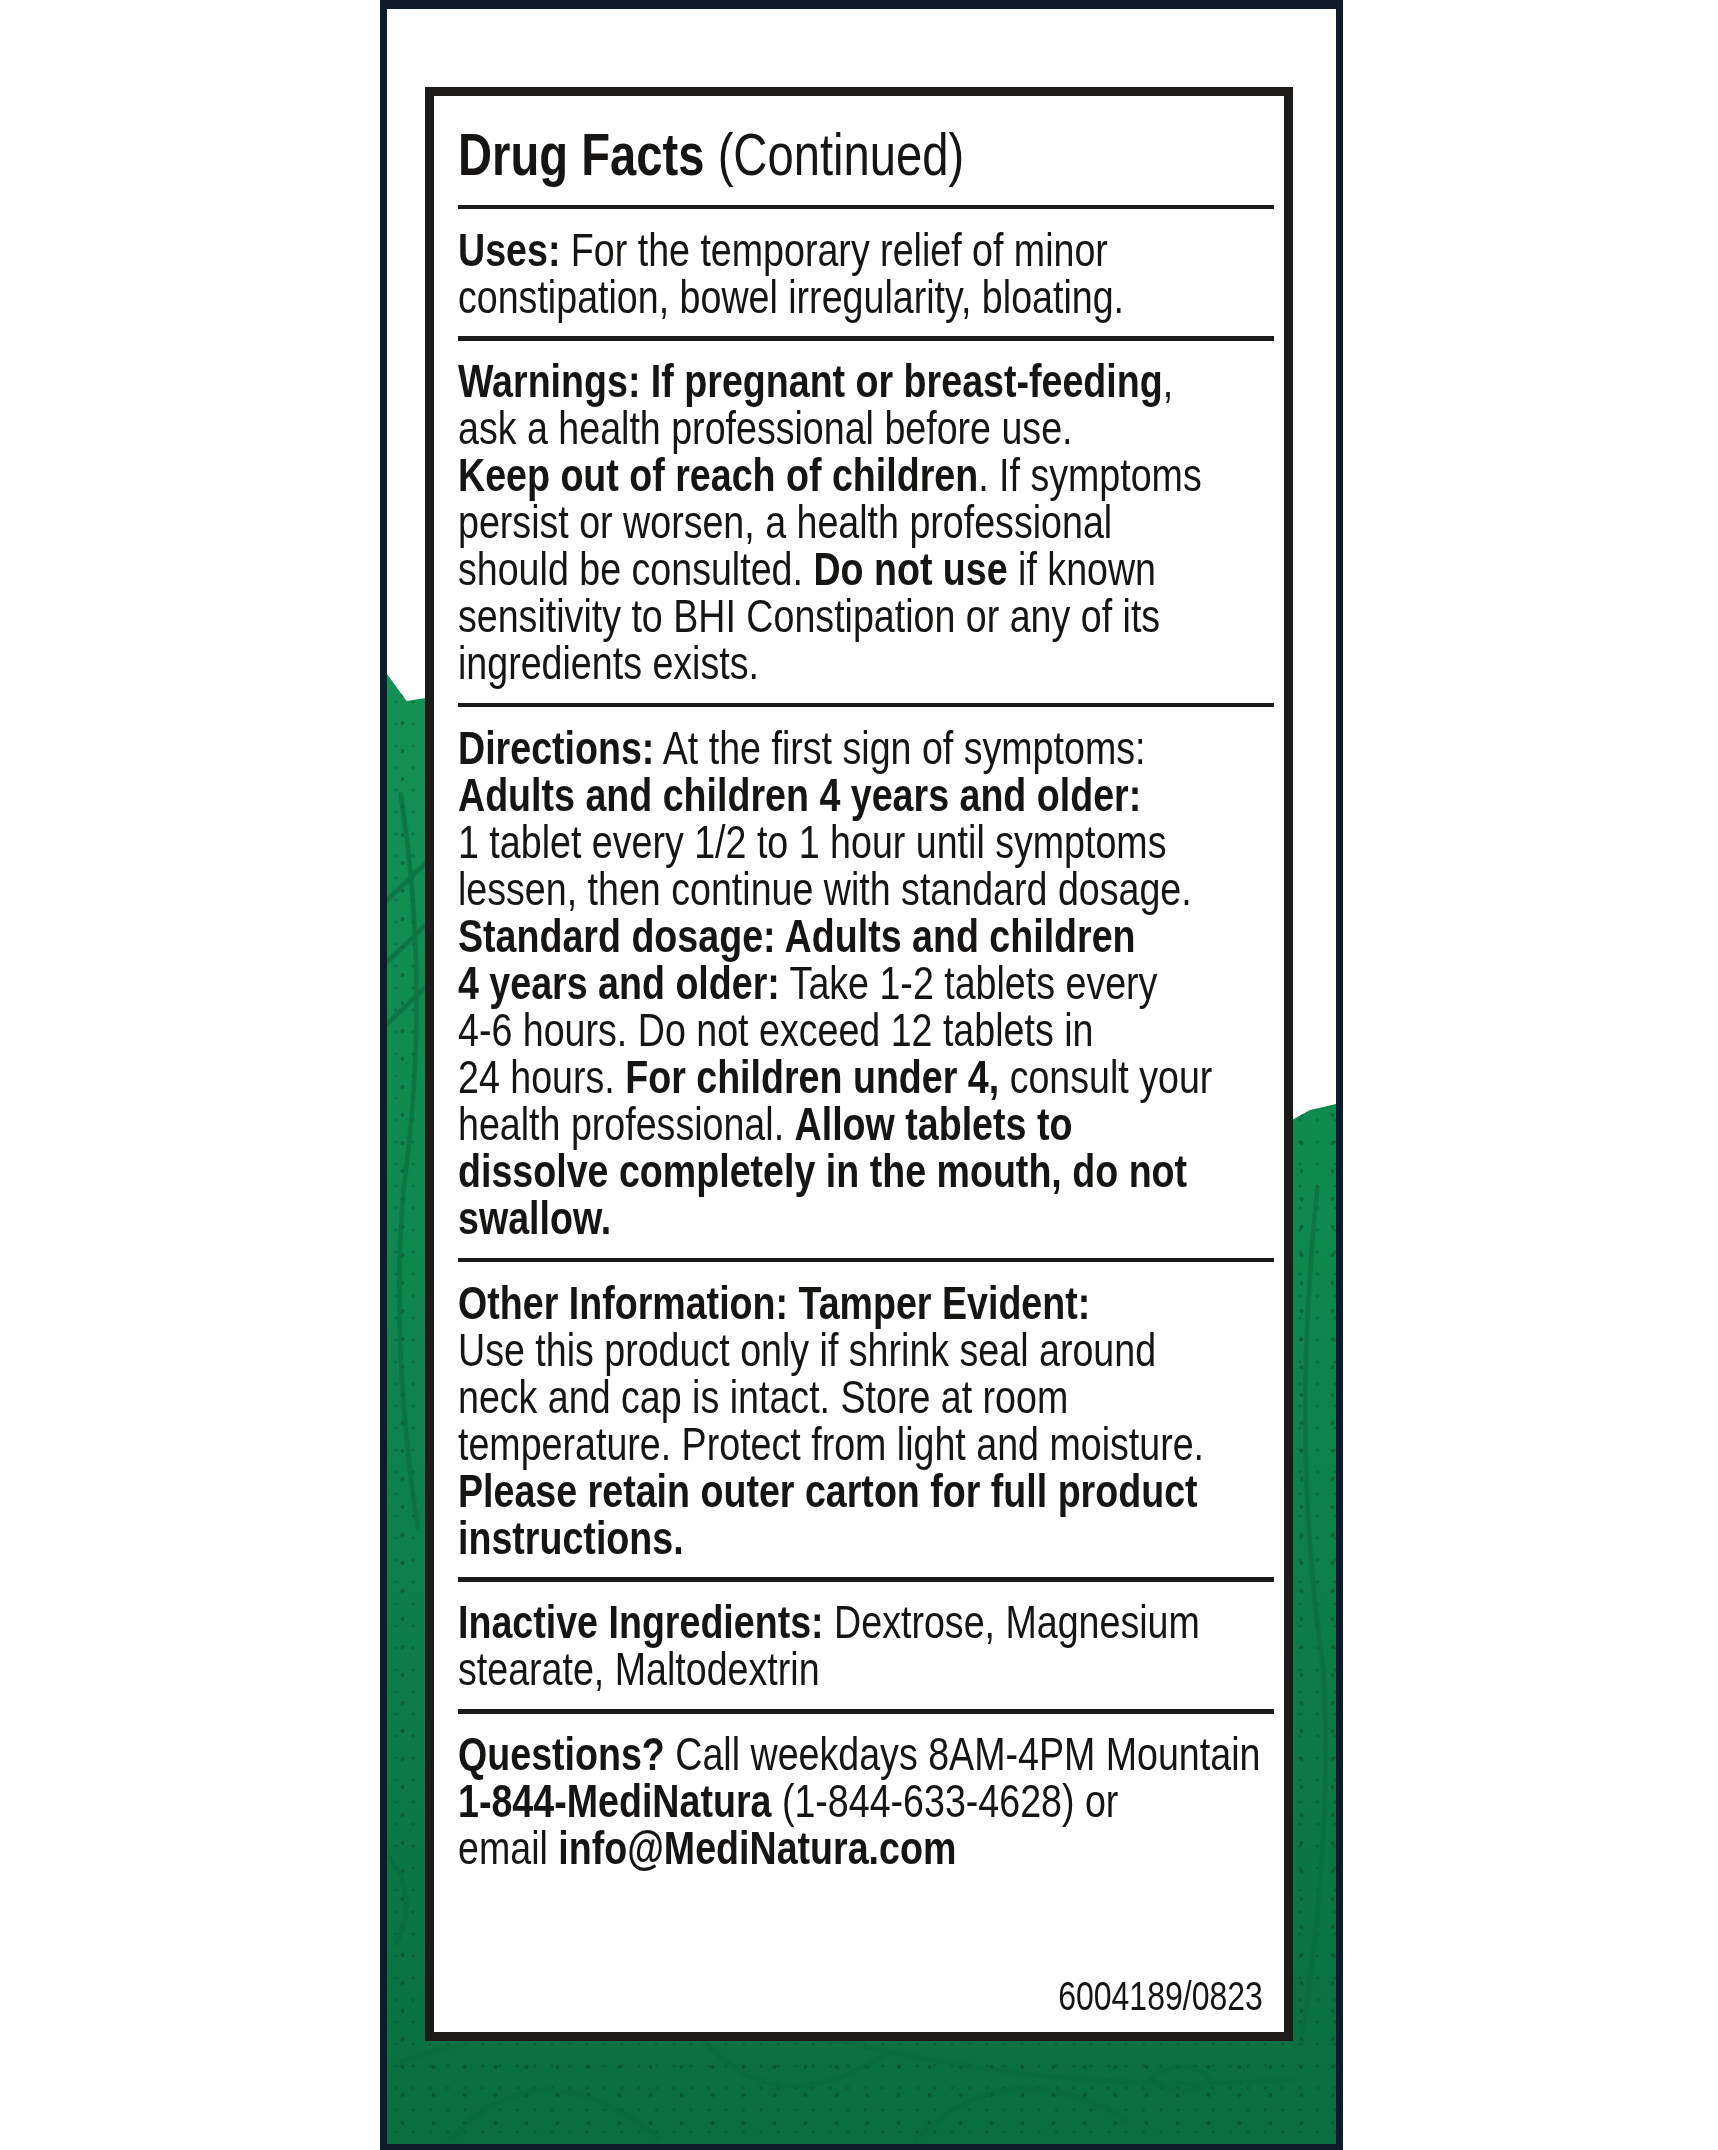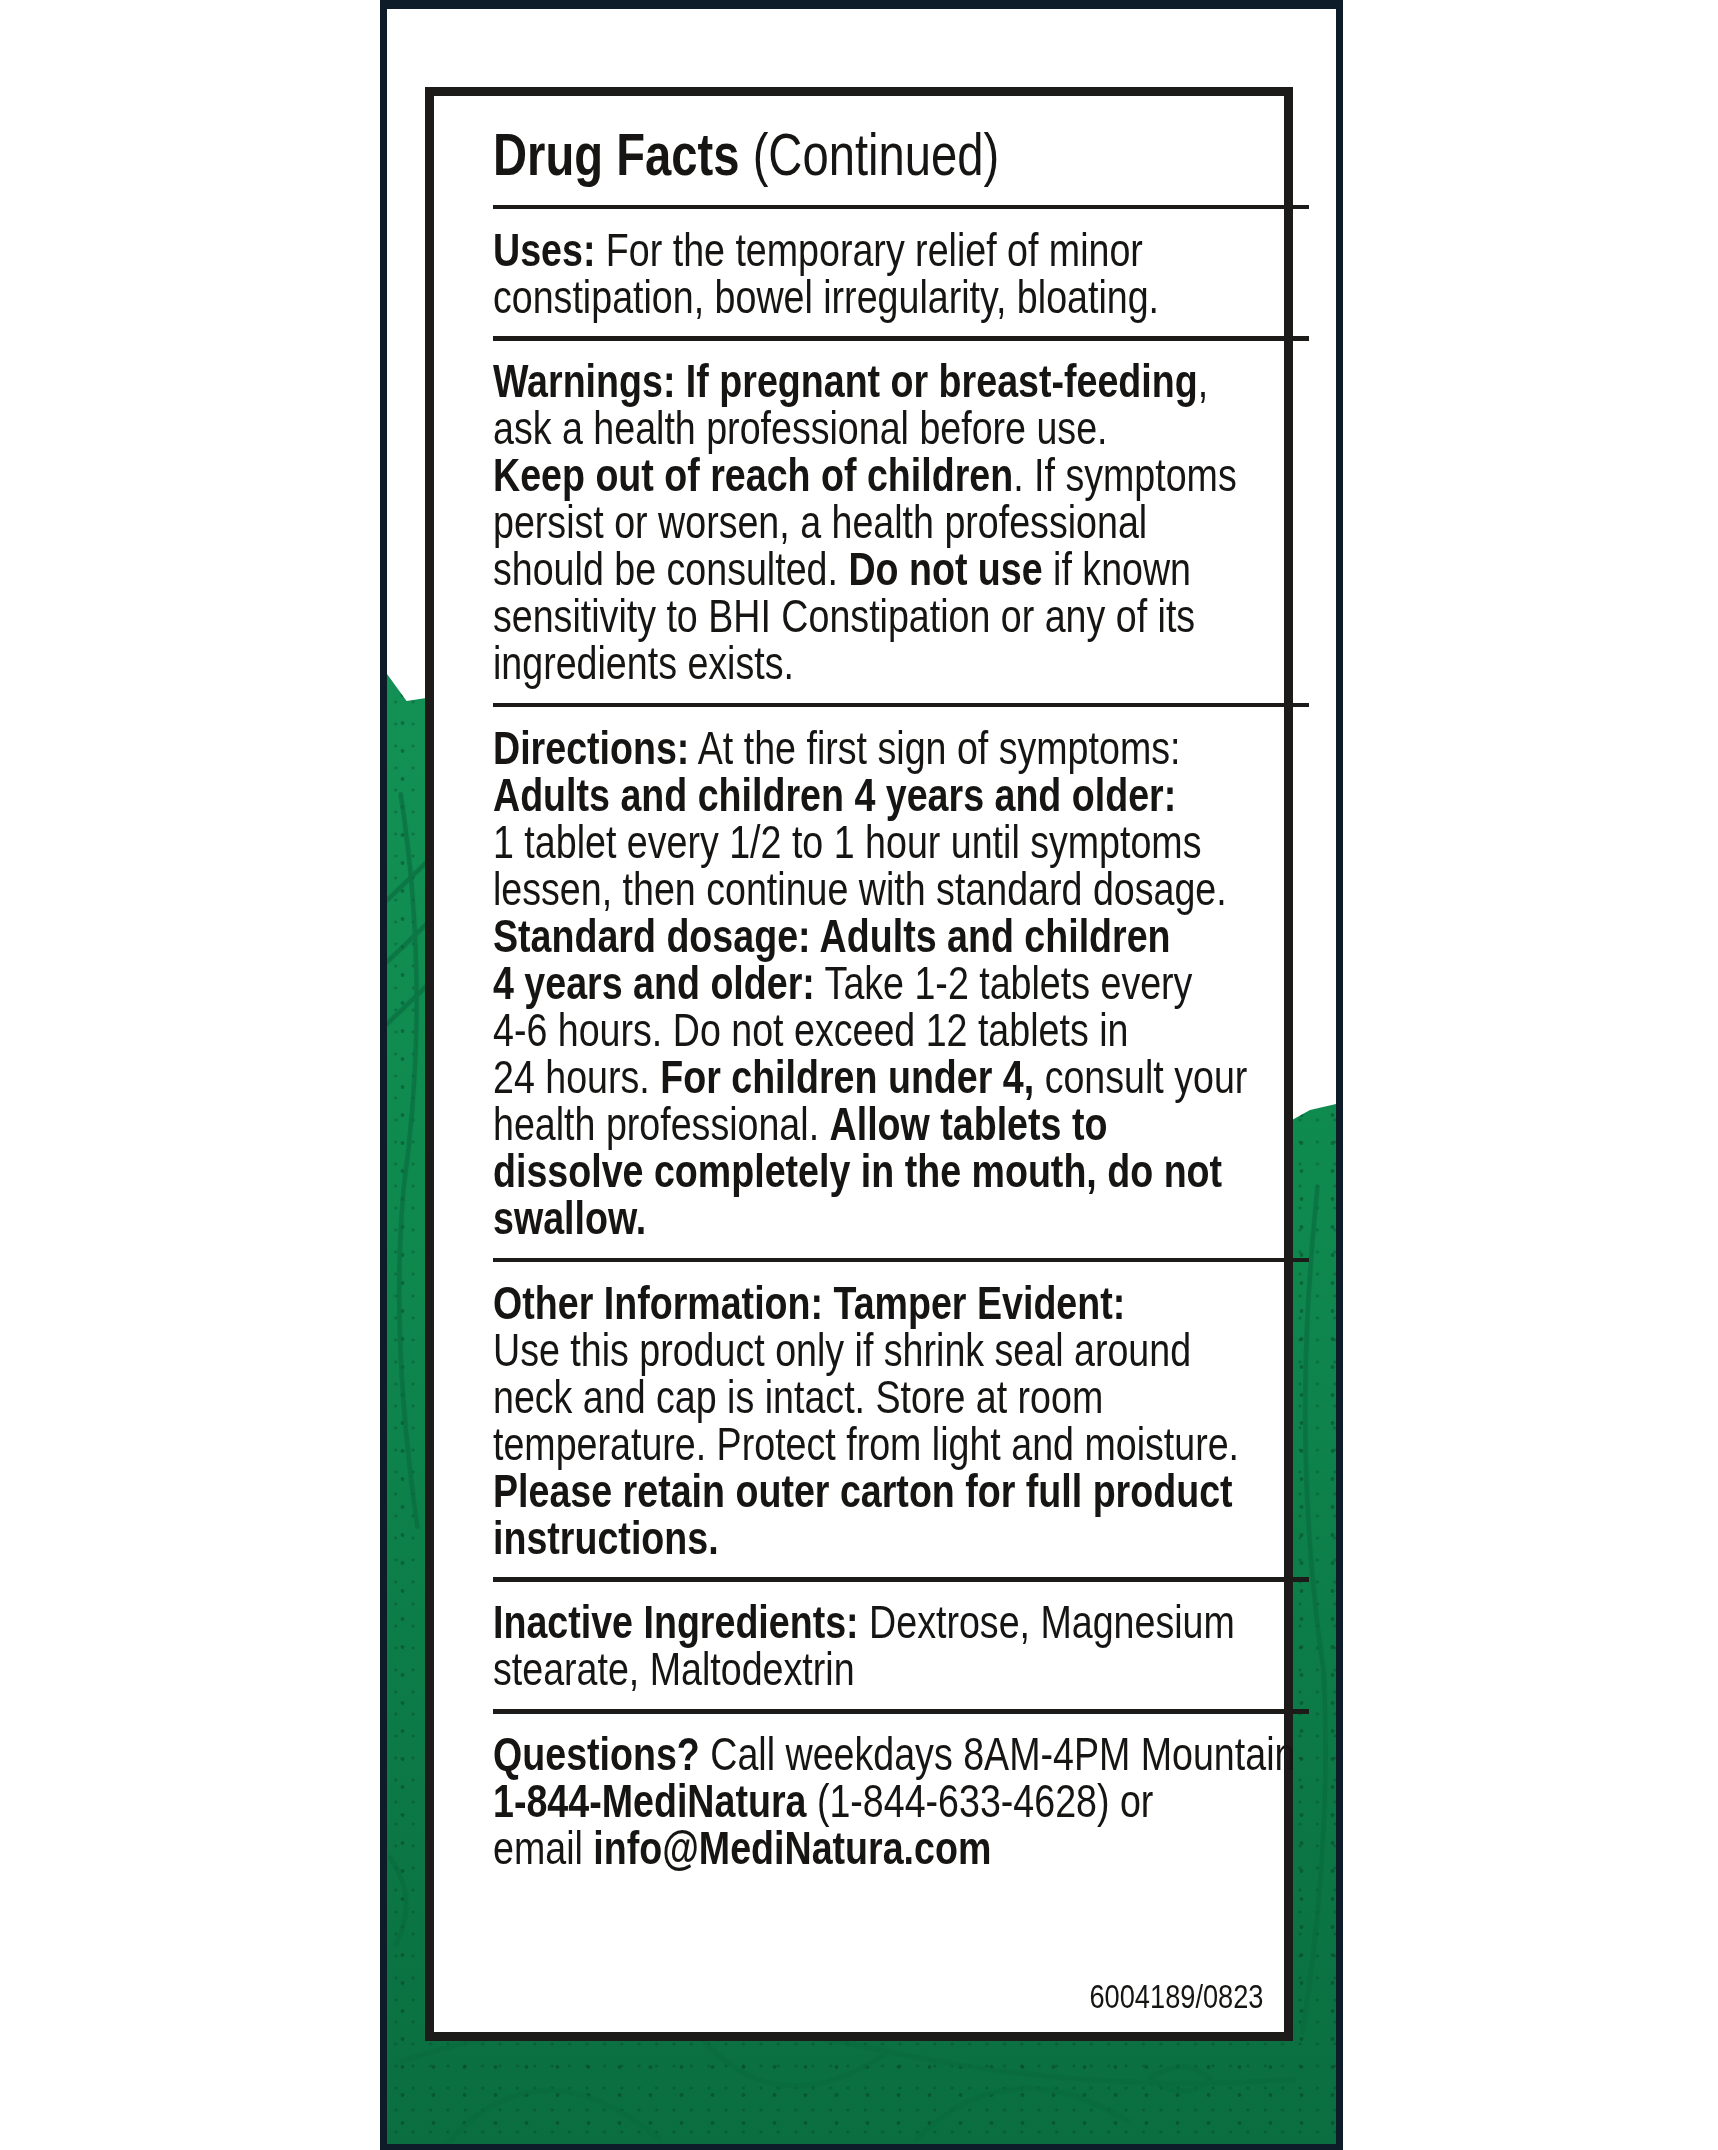--- a/index.html
+++ b/index.html
@@ -47,21 +47,21 @@
   .leafs{position:absolute;left:0;top:0;}
 
   
   .facts-box{
     position:absolute;left:38px;top:78px;
     width:868px;height:1954px;
     box-sizing:border-box;
     border:9px solid var(--ink);
     background:#fff;
   }
-  .content{padding:27px 9px 0 24px;margin-left:35px;}
+  .content{padding:27px 9px 0 24px;}
 
   
   .condense{
     width:1020px;
     transform:scaleX(0.8);
     transform-origin:0 0;
   }
 
   .hdr{font-size:59px;line-height:65px;white-space:pre;}
   .hdr b{font-weight:700;}
@@ -71,21 +71,21 @@
   .section{
     font-size:47px;
     line-height:47px;
     white-space:pre-line;
     letter-spacing:0;
   }
   .section b{font-weight:700;}
 
   .code{
     position:absolute;right:21px;bottom:18px;
-    font-size:34px;line-height:35px;
+    font-size:40px;line-height:35px;
     white-space:nowrap;
   }
   .code .cx{display:inline-block;transform:scaleX(0.8);transform-origin:100% 50%;}
 </style>
 </head>
 <body>
 
 <div class="page">
   <div class="panel">
 

